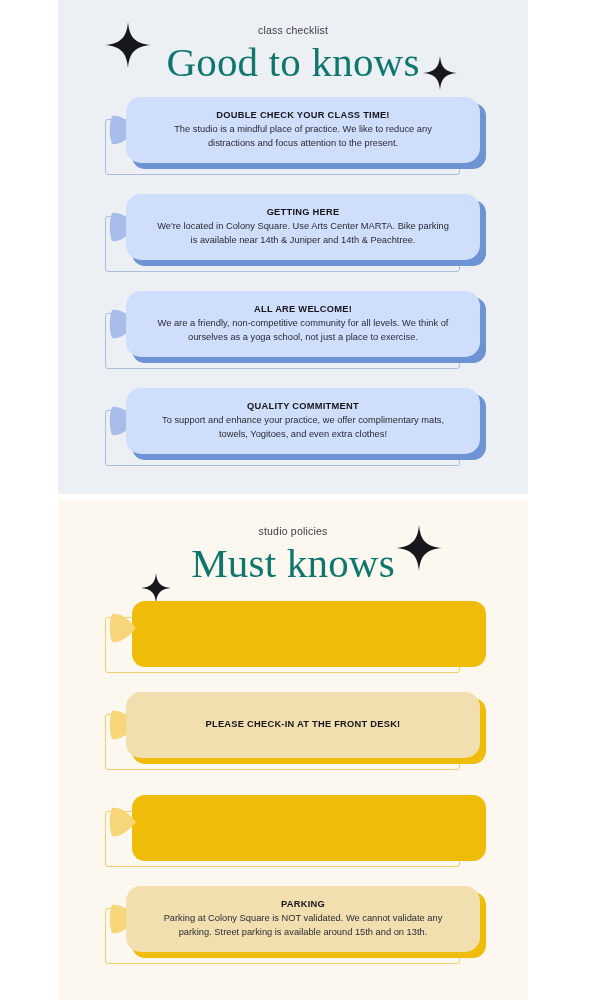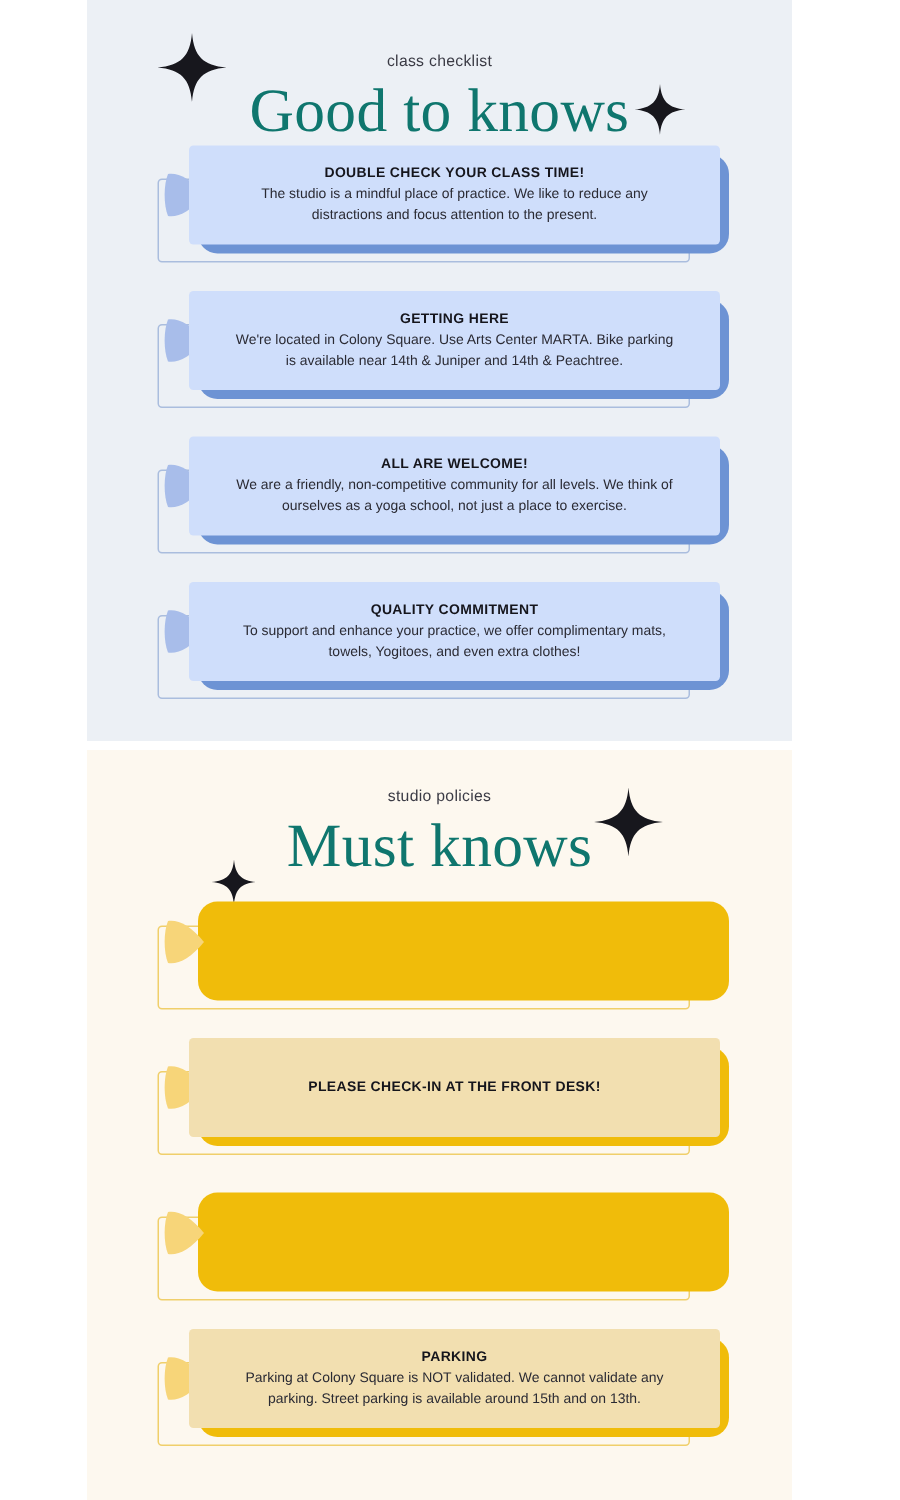--- a/index.html
+++ b/index.html
@@ -45,21 +45,21 @@
   
   .shadow{
     position:absolute;left:74px;top:11px;width:354px;height:66px;
     background:#6d93d4;border-radius:13px;
   }
   .cream .shadow{background:#f0bc0a;}
 
   
   .card{
     position:absolute;left:68px;top:5px;width:354px;height:66px;
-    background:#cfdefb;border-radius:3px;
+    background:#cfdefb;border-radius:15px;
     display:flex;align-items:center;justify-content:center;
     flex-direction:column;box-sizing:border-box;padding:0 16px;
   }
   .cream .card{background:#f2dfb0;}
 
   
   .pointer{position:absolute;left:51px;top:23px;width:27px;height:30px;}
 
   .card-title{
     font-size:9.3px;font-weight:bold;letter-spacing:.25px;
@@ -70,21 +70,21 @@
     font-size:9.3px;line-height:1.42;color:#2a2a33;
     text-align:center;max-width:300px;
   }
 </style>
 </head>
 <body>
 
 <div class="page">
 
   <div class="panel panel-blue">
-    <div class="head" style="padding-top:35px;">
+    <div class="head" style="padding-top:24px;">
       <div class="eyebrow">class checklist</div>
       <div class="title">Good to knows</div>
     </div>
   </div>
 
   <svg class="sparkle" style="left:105px;top:22px;" width="46" height="46" viewBox="0 0 100 100">
     <path d="M50 0 C53 34 66 47 100 50 C66 53 53 66 50 100 C47 66 34 53 0 50 C34 47 47 34 50 0 Z" fill="#17171d"></path>
   </svg>
   <svg class="sparkle" style="left:423px;top:56px;" width="34" height="34" viewBox="0 0 100 100">
     <path d="M50 0 C53 34 66 47 100 50 C66 53 53 66 50 100 C47 66 34 53 0 50 C34 47 47 34 50 0 Z" fill="#17171d"></path>

